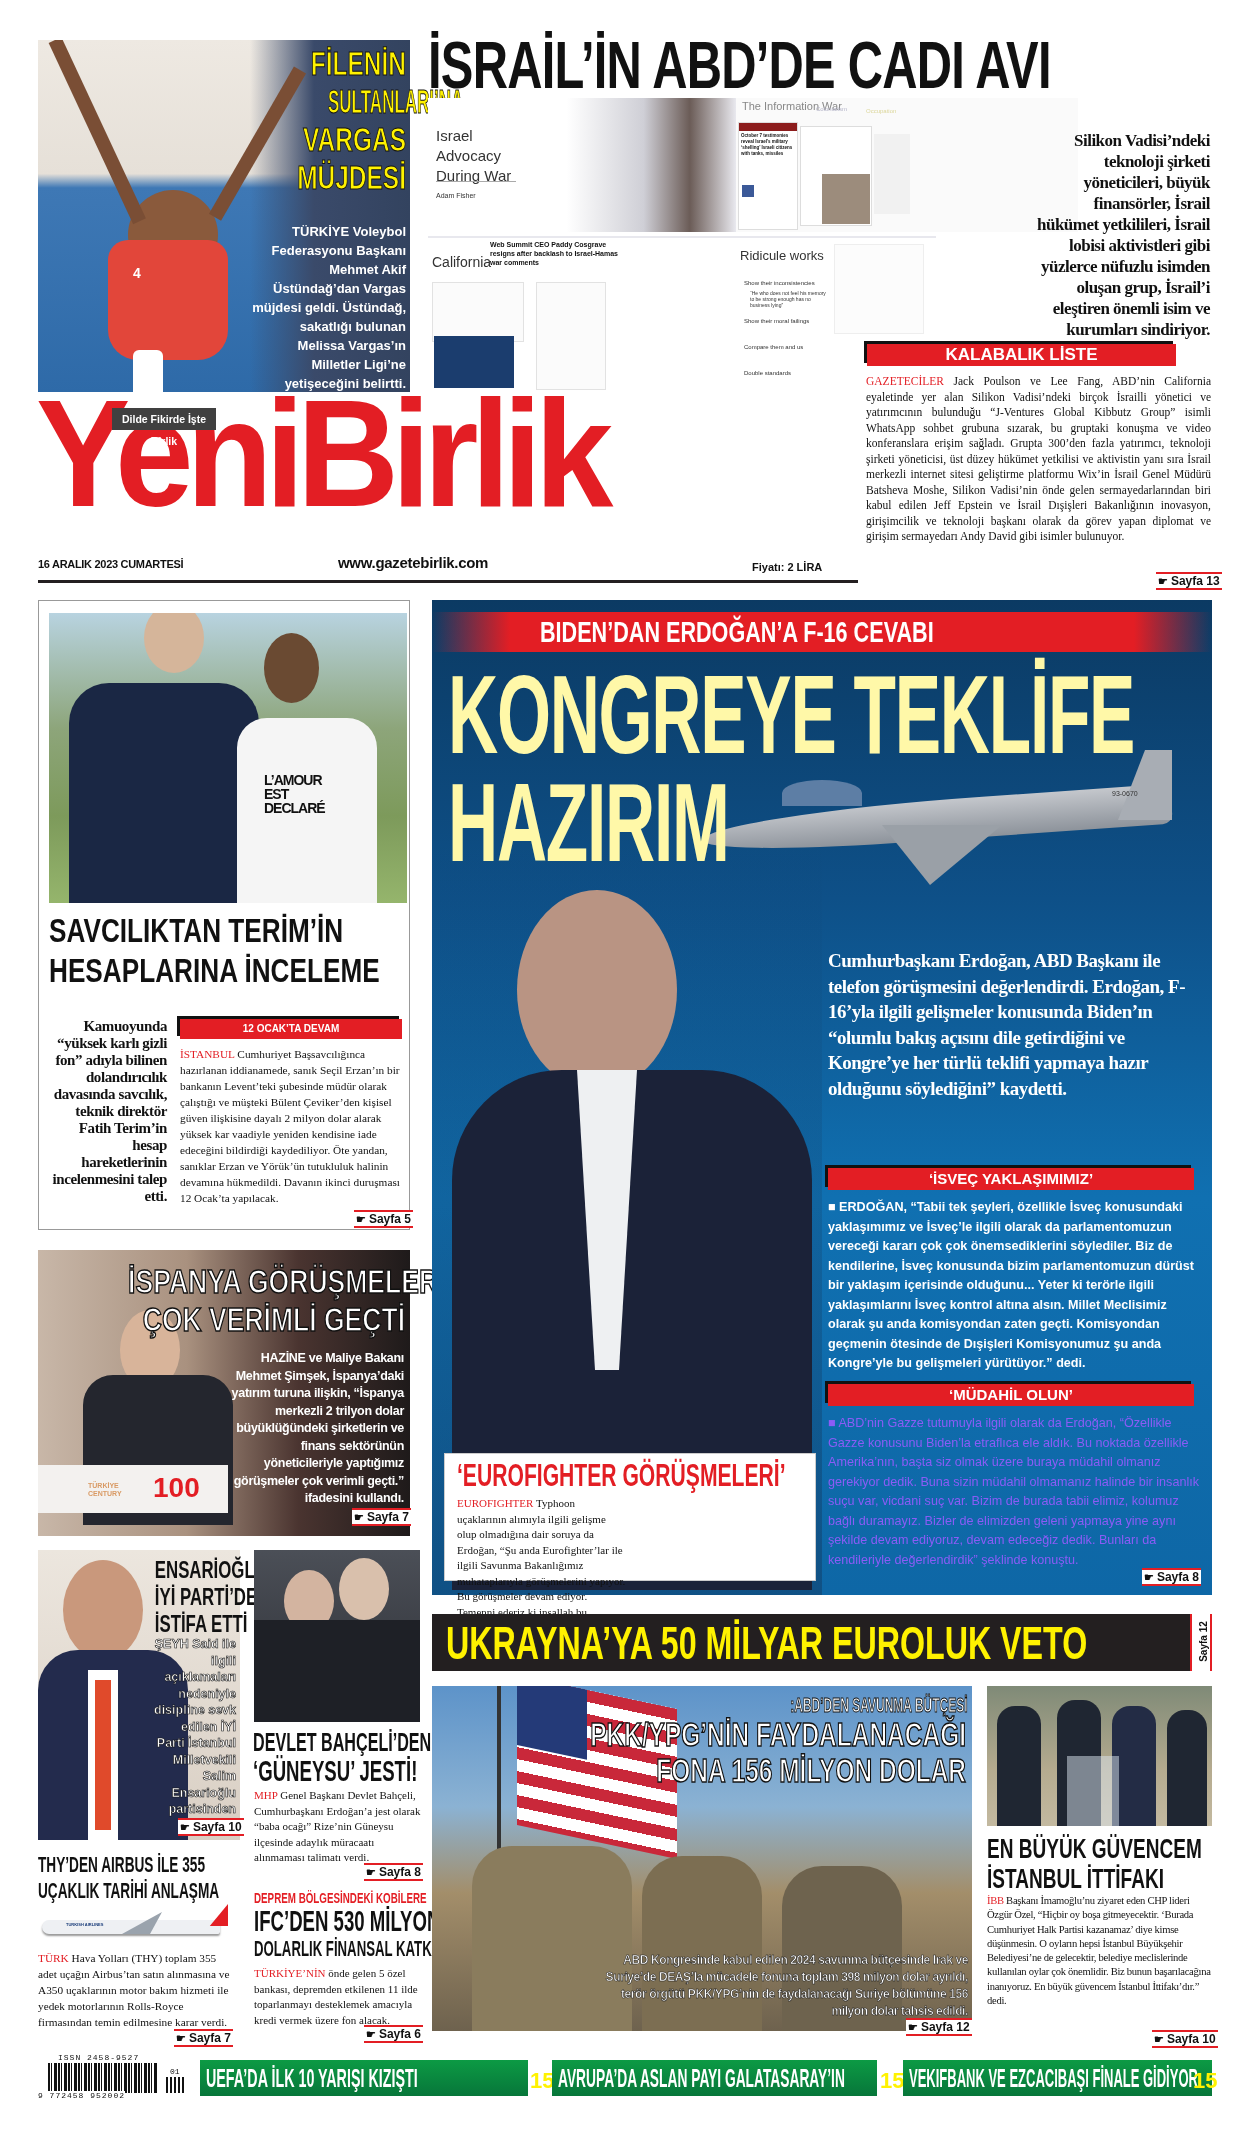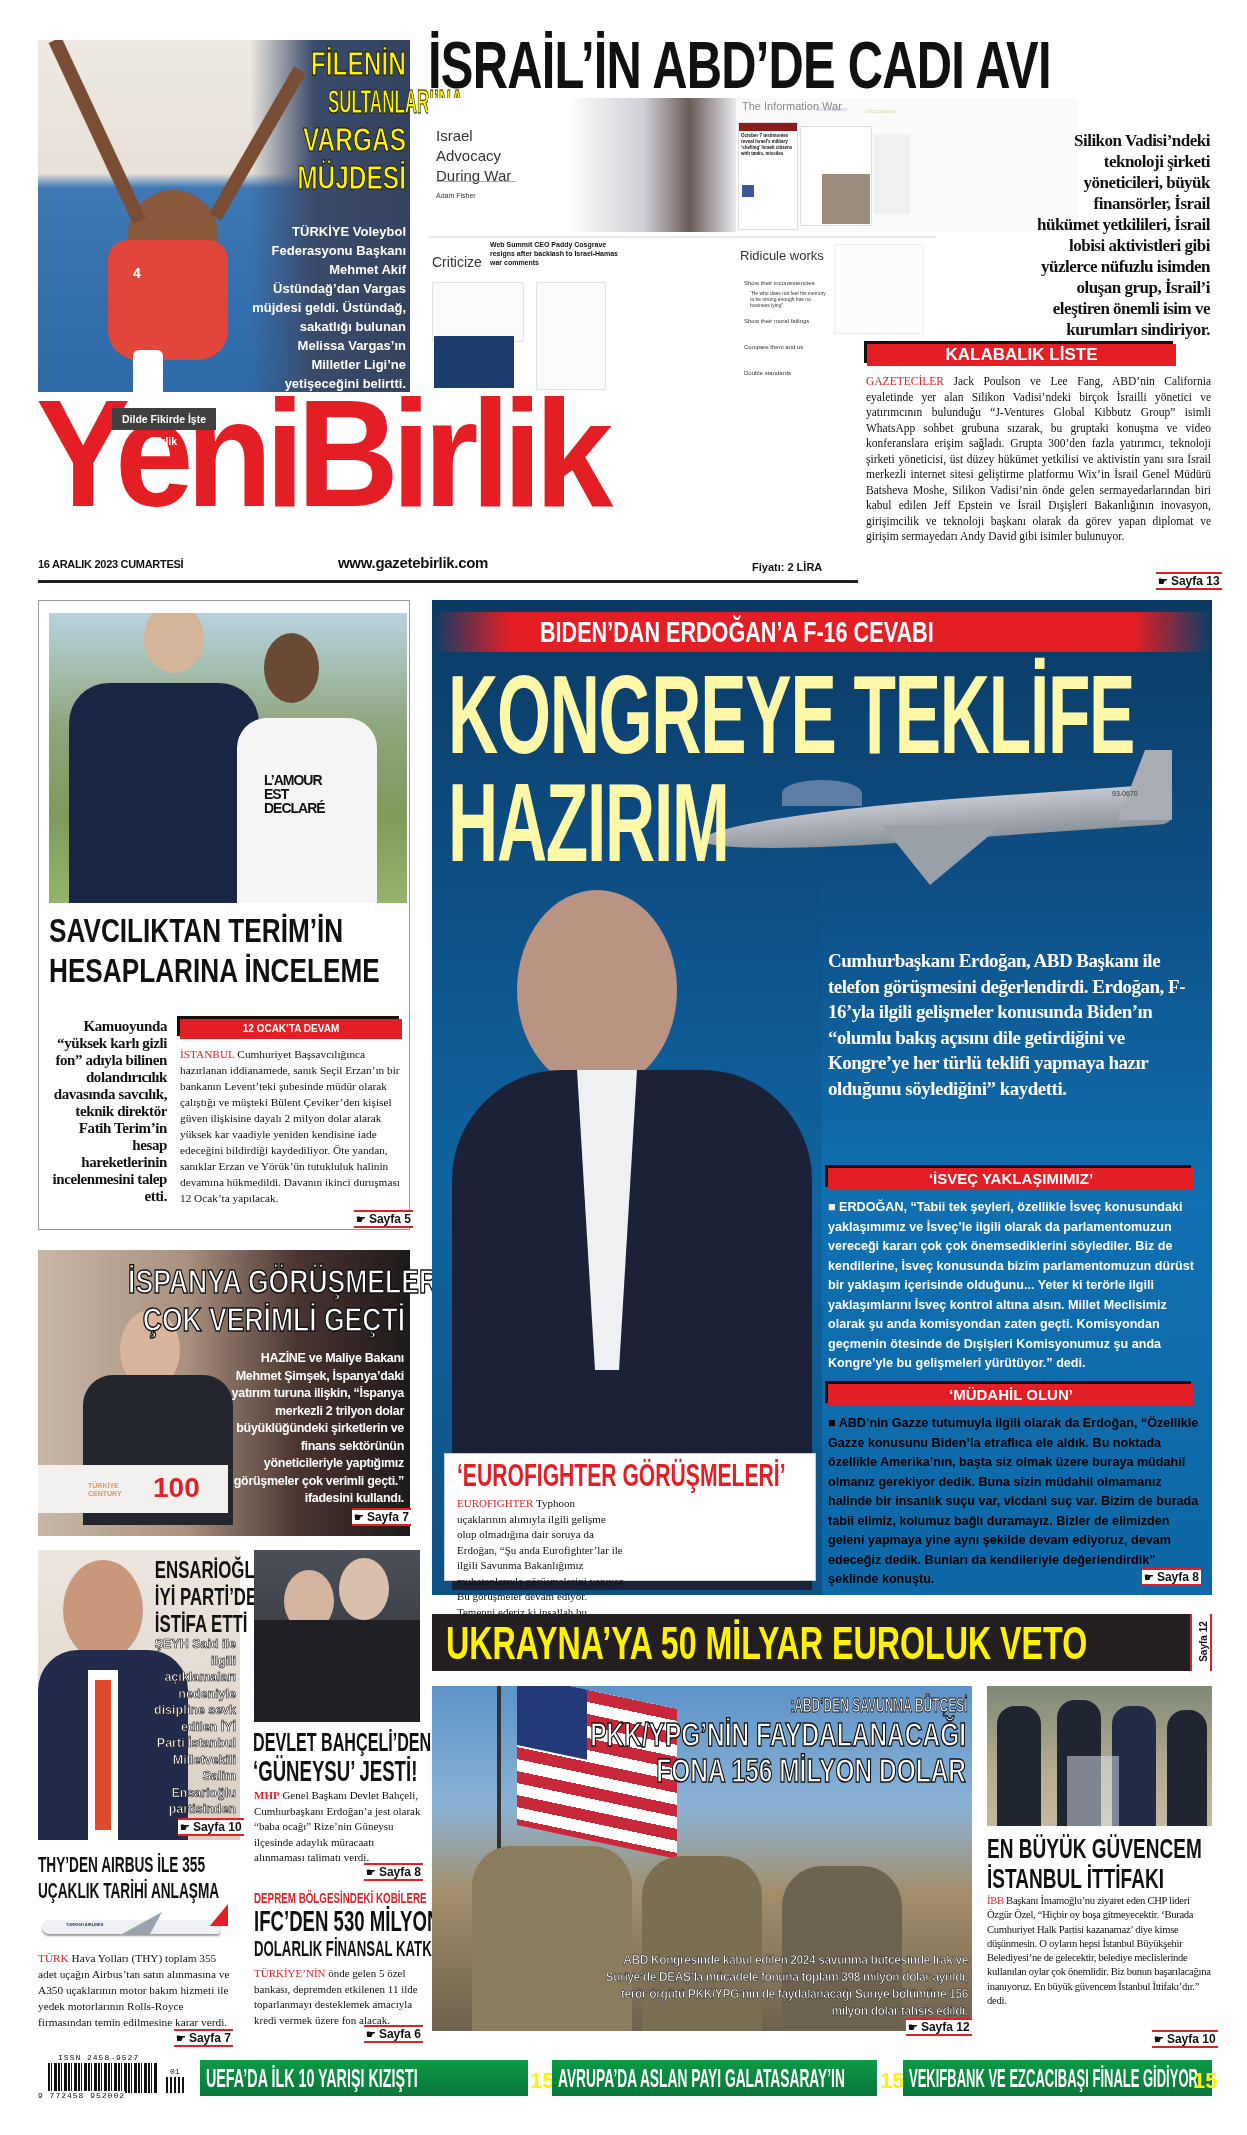--- a/index.html
+++ b/index.html
@@ -54,21 +54,21 @@
       <div style="height:8px;background:#8c1c1c"></div>
       <div style="font-size:4.5px;font-weight:700;padding:2px;line-height:6px">October 7 testimonies reveal Israel’s military ‘shelling’ Israeli citizens with tanks, missiles</div>
       <div style="position:absolute;left:3px;top:62px;width:12px;height:12px;background:#3b5998"></div>
     </div>
     <div class="abs" style="left:64px;top:28px;width:72px;height:100px;background:#fff;border:1px solid #ddd"></div>
     <div class="abs" style="left:86px;top:76px;width:48px;height:50px;background:#9c8c7c"></div>
     <div class="abs" style="left:138px;top:36px;width:36px;height:80px;background:#f1f1f1"></div>
   </div>
 
   <div class="abs" style="left:0;top:138px;width:308px;height:155px;background:#fff;border-top:2px solid #e8e8ee">
-    <div class="abs" style="left:4px;top:16px;font-size:14px;color:#333">Criticize</div>
+    <div class="abs" style="left:4px;top:16px;font-size:14px;color:#333">California</div>
     <div class="abs" style="left:62px;top:2px;width:140px;font-size:7px;font-weight:700;line-height:9px;color:#111">Web Summit CEO Paddy Cosgrave resigns after backlash to Israel-Hamas war comments</div>
     <div class="abs" style="left:4px;top:44px;width:92px;height:60px;border:1px solid #e2e2e2;background:#fbfbfb"></div>
     <div class="abs" style="left:6px;top:98px;width:80px;height:52px;background:#1b3d6e"></div>
     <div class="abs" style="left:108px;top:44px;width:70px;height:108px;border:1px solid #e2e2e2;background:#fbfbfb"></div>
   </div>
 
   <div class="abs" style="left:308px;top:138px;width:200px;height:155px;background:#fff;border-top:2px solid #e8e8ee">
     <div class="abs" style="left:4px;top:10px;font-size:13px;color:#333">Ridicule works</div>
     <div class="abs" style="left:8px;top:42px;font-size:6px;color:#333">Show their inconsistencies</div>
     <div class="abs" style="left:14px;top:52px;width:80px;font-size:5px;color:#333">“He who does not feel his memory to be strong enough has no business lying”</div>
@@ -144,21 +144,21 @@
 <div class="abs photo" style="left:254px;top:1550px;width:166px;height:172px;background:linear-gradient(180deg,#4b4f57 0%,#2d2f35 100%)">
   <div class="abs" style="left:30px;top:20px;width:50px;height:62px;border-radius:50%;background:#d3b4a0"></div>
   <div class="abs" style="left:85px;top:8px;width:50px;height:62px;border-radius:50%;background:#d9c0ac"></div>
   <div class="abs" style="left:0;top:70px;width:166px;height:102px;background:#1e2026"></div>
 </div>
 <div class="abs" style="left:253px;top:1728px;width:170px">
   <div class="cond" style="font-size:26px;line-height:28px;transform:scaleX(.62)">DEVLET BAHÇELİ’DEN</div>
   <div class="cond" style="font-size:30px;line-height:30px;transform:scaleX(.62)">‘GÜNEYSU’ JESTİ!</div>
 </div>
 <p class="abs serif" style="left:254px;top:1788px;width:168px;font-size:11px;line-height:15.5px">
-  <span class="red" style="font-weight:700">MHP</span><span> Genel Başkanı Devlet Bahçeli, Cumhurbaşkanı Erdoğan’a jest olarak “baba ocağı” Rize’nin Güneysu ilçesinde adaylık müracaatı alınmaması talimatı verdi.</span>
+  <span class="red" style="font-weight:400">MHP</span><span> Genel Başkanı Devlet Bahçeli, Cumhurbaşkanı Erdoğan’a jest olarak “baba ocağı” Rize’nin Güneysu ilçesinde adaylık müracaatı alınmaması talimatı verdi.</span>
 </p>
 <div class="abs sayfa" style="left:364px;top:1863px"><span class="hand">☛</span><span>Sayfa 8</span></div>
 
 <div class="abs cond red" style="left:254px;top:1890px;font-size:14px;transform:scaleX(.7)">DEPREM BÖLGESİNDEKİ KOBİLERE</div>
 <div class="abs" style="left:254px;top:1906px;width:170px">
   <div class="cond" style="font-size:30px;line-height:30px;transform:scaleX(.62)">IFC’DEN 530 MİLYON</div>
   <div class="cond" style="font-size:22px;line-height:26px;transform:scaleX(.6)">DOLARLIK FİNANSAL KATKI</div>
 </div>
 <p class="abs serif" style="left:254px;top:1966px;width:168px;font-size:11px;line-height:15.5px">
   <span class="red">TÜRKİYE’NİN</span><span> önde gelen 5 özel bankası, depremden etkilenen 11 ilde toparlanmayı desteklemek amacıyla kredi vermek üzere fon alacak.</span>
@@ -209,21 +209,21 @@
 <div class="abs cond" style="left:448px;top:660px;font-size:112px;line-height:110px;color:#fff8a8;transform:scaleX(.62);letter-spacing:-2px">KONGREYE TEKLİFE</div>
 <div class="abs cond" style="left:448px;top:768px;font-size:112px;line-height:110px;color:#fff8a8;transform:scaleX(.62);letter-spacing:-2px">HAZIRIM</div>
 
 <p class="abs serif" style="left:828px;top:948px;width:372px;color:#fff;font-weight:700;font-size:19px;line-height:25.5px;letter-spacing:-.5px">Cumhurbaşkanı Erdoğan, ABD Başkanı ile telefon görüşmesini değerlendirdi. Erdoğan, F-16’yla ilgili gelişmeler konusunda Biden’ın “olumlu bakış açısını dile getirdiğini ve Kongre’ye her türlü teklifi yapmaya hazır olduğunu söylediğini” kaydetti.</p>
 
 <div class="abs redbar" style="left:828px;top:1168px;width:366px;height:22px;font-size:15px;line-height:22px">‘İSVEÇ YAKLAŞIMIMIZ’</div>
 <p class="abs" style="left:828px;top:1198px;width:374px;color:#fff;font-weight:700;font-size:12.6px;line-height:19.5px">
   <span>■ </span><span>ERDOĞAN, “Tabii tek şeyleri, özellikle İsveç konusundaki yaklaşımımız ve İsveç’le ilgili olarak da parlamentomuzun vereceği kararı çok çok önemsediklerini söylediler. Biz de kendilerine, İsveç konusunda bizim parlamentomuzun dürüst bir yaklaşım içerisinde olduğunu... Yeter ki terörle ilgili yaklaşımlarını İsveç kontrol altına alsın. Millet Meclisimiz olarak şu anda komisyondan zaten geçti. Komisyondan geçmenin ötesinde de Dışişleri Komisyonumuz şu anda Kongre’yle bu gelişmeleri yürütüyor.” dedi.</span>
 </p>
 <div class="abs redbar" style="left:828px;top:1384px;width:366px;height:22px;font-size:15px;line-height:22px">‘MÜDAHİL OLUN’</div>
-<p class="abs" style="left:828px;top:1414px;width:374px;color:#000000;font-weight:700;font-size:12.6px;line-height:19.5px">
+<p class="abs" style="left:828px;top:1414px;width:374px;color:#8b5cf6;font-weight:400;font-size:12.6px;line-height:19.5px">
   <span>■ </span><span>ABD’nin Gazze tutumuyla ilgili olarak da Erdoğan, “Özellikle Gazze konusunu Biden’la etraflıca ele aldık. Bu noktada özellikle Amerika’nın, başta siz olmak üzere buraya müdahil olmanız gerekiyor dedik. Buna sizin müdahil olmamanız halinde bir insanlık suçu var, vicdani suç var. Bizim de burada tabii elimiz, kolumuz bağlı duramayız. Bizler de elimizden geleni yapmaya yine aynı şekilde devam ediyoruz, devam edeceğiz dedik. Bunları da kendileriyle değerlendirdik” şeklinde konuştu.</span>
 </p>
 <div class="abs sayfa" style="left:1142px;top:1568px"><span class="hand">☛</span><span>Sayfa 8</span></div>
 
 <div class="abs" style="left:444px;top:1453px;width:372px;height:128px;background:#fff;border:1px solid #ccc">
   <div class="abs cond" style="left:12px;top:4px;font-size:32px;line-height:34px;color:#e31e24;transform:scaleX(.66)">‘EUROFIGHTER GÖRÜŞMELERİ’</div>
   <p class="abs serif" style="left:12px;top:42px;width:170px;font-size:11px;line-height:15.5px">
     <span class="red">EUROFIGHTER</span><span> Typhoon uçaklarının alımıyla ilgili gelişme olup olmadığına dair soruya da Erdoğan, “Şu anda Eurofighter’lar ile ilgili Savunma Bakanlığımız muhataplarıyla görüşmelerini yapıyor. Bu görüşmeler devam ediyor. Temenni ederiz ki inşallah bu görüşmeler olumlu istikamette seyreder.” cevabını verdi.</span>
   </p>
 </div>

